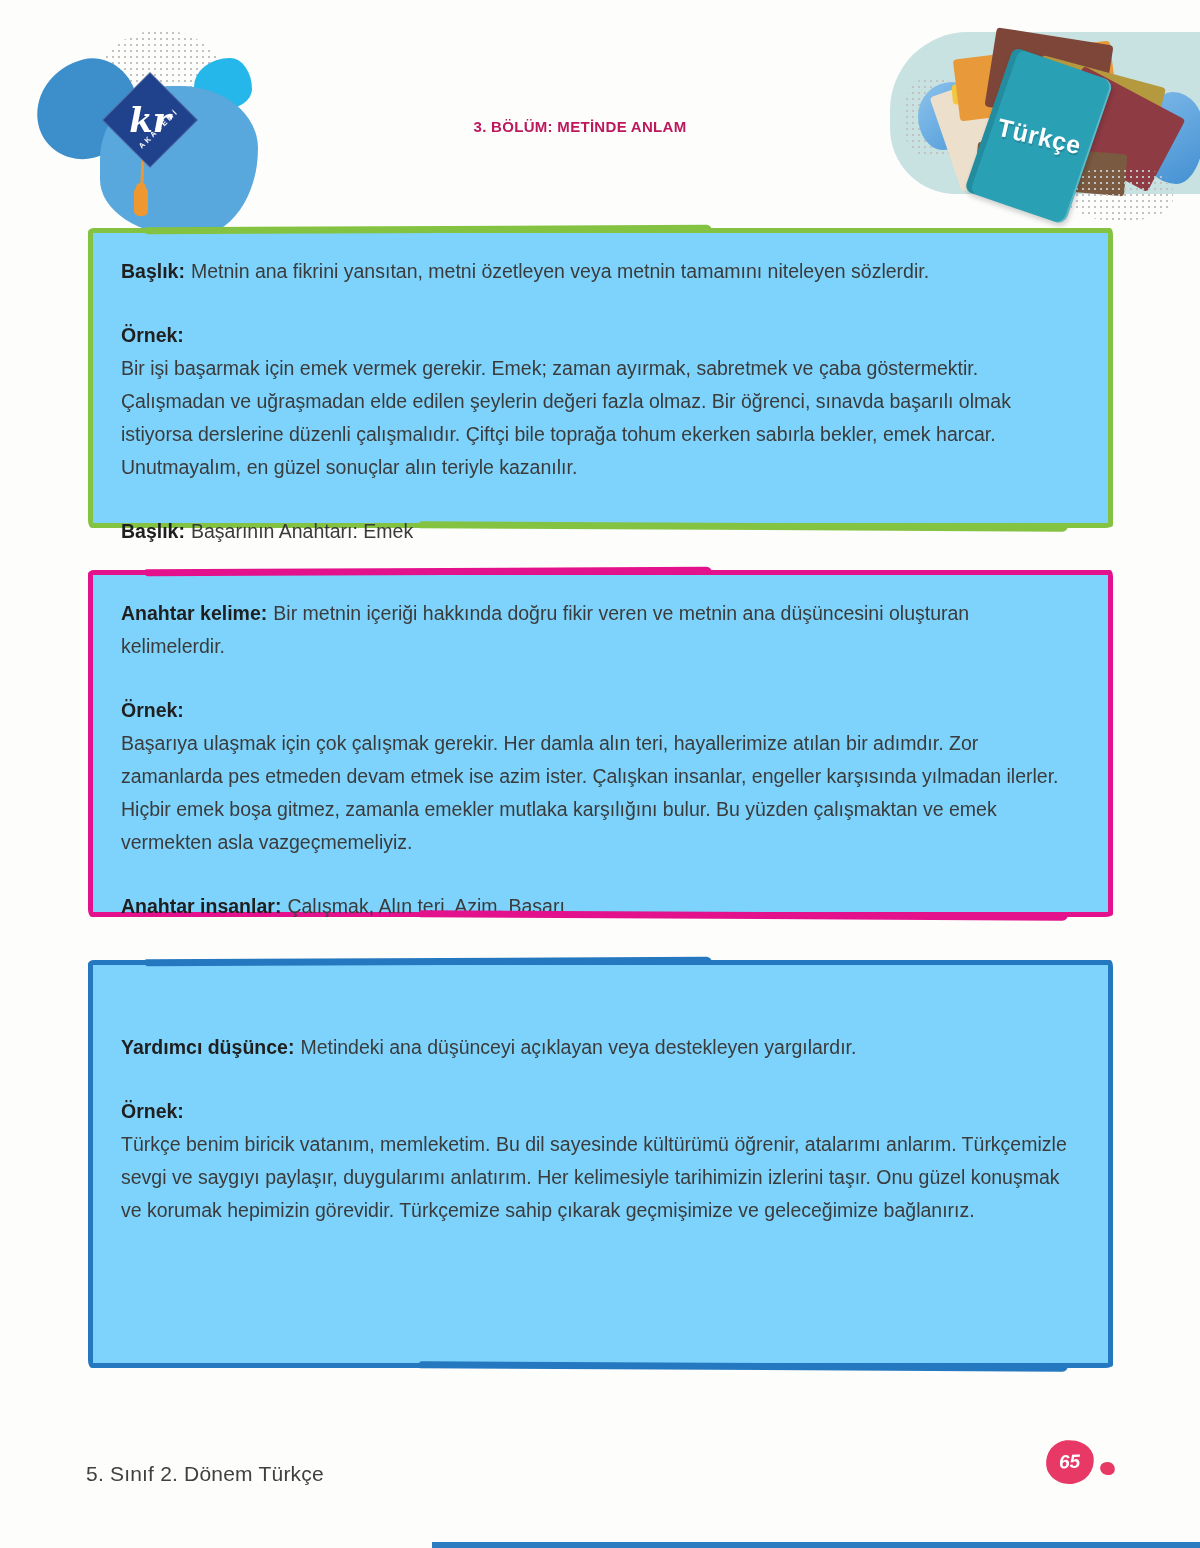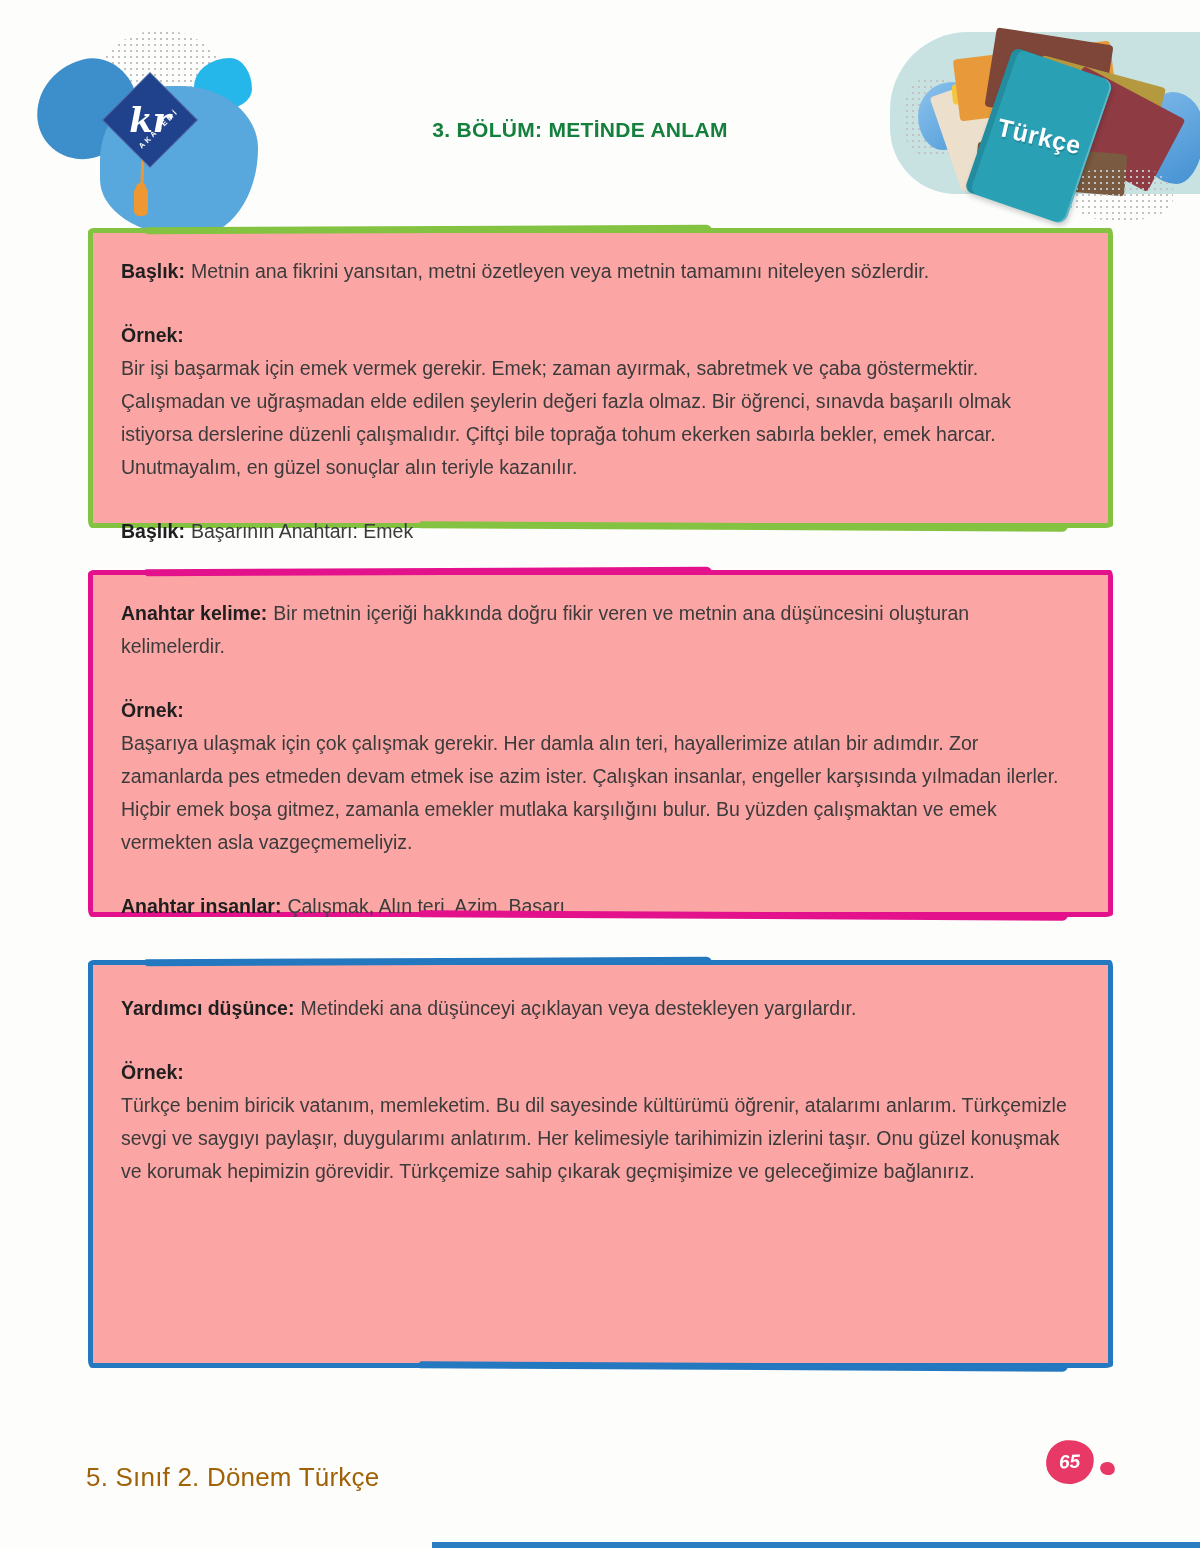--- a/index.html
+++ b/index.html
@@ -59,21 +59,21 @@
     position: absolute; right: -4px; top: 50%;
     transform: translateY(-50%) rotate(-90deg); transform-origin: center;
     color: #fff; font-size: 7.5px; letter-spacing: 2.5px; font-weight: bold;
     white-space: nowrap;
   }
 
   
   .page-title {
     position: absolute; left: 0; top: 118px; width: 1160px;
     text-align: center;
-    font-size: 21px; font-weight: bold; color: #15803d;
+    font-size: 15px; font-weight: bold; color: #be185d;
     letter-spacing: 0.3px;
   }
 
   
   .subject-illustration { position: absolute; right: 0; top: 20px; width: 310px; height: 205px; }
   .subject-bg {
     position: absolute; left: 0; top: 12px; width: 325px; height: 162px;
     background: #c8e2e2;
     border-radius: 78px 0 0 66px;
   }
@@ -108,21 +108,21 @@
   .turkce-book-label {
     color: #fff; font-weight: bold; font-size: 25px;
     transform: rotate(-6deg);
     text-shadow: 1px 2px 0 rgba(0,0,0,0.15);
     letter-spacing: 0.5px;
   }
 
   
   .def-box {
     position: absolute; left: 88px; width: 1025px;
-    background: #fca5a5;
+    background: #7dd3fc;
     border: 5px solid currentColor;
     border-radius: 6px 3px 8px 4px / 4px 7px 3px 8px;
   }
   .def-box::before {
     content: ""; position: absolute; top: -7px; left: 5%;
     width: 56%; height: 7px; background: currentColor;
     border-radius: 4px 8px 2px 6px; transform: rotate(-0.25deg);
   }
   .def-box::after {
     content: ""; position: absolute; bottom: -7px; right: 4%;
@@ -131,31 +131,31 @@
   }
   .box-green { top: 228px; height: 300px; color: #84c341; }
   .box-pink  { top: 570px; height: 347px; color: #e3118c; }
   .box-blue  { top: 960px; height: 408px; color: #2478bf; }
 
   .box-inner {
     position: relative; height: 100%; color: #3b3b3b;
     padding: 22px 30px 0 28px;
     font-size: 19.5px; line-height: 33px;
   }
-  .box-blue .box-inner { padding-top: 27px; }
+  .box-blue .box-inner { padding-top: 66px; }
   .box-inner strong { color: #1f1f1f; margin-right: 6px; }
   .mt { margin-top: 31px; }
   .bullet-list { margin-top: 6px; }
   .bullet-item { padding-left: 66px; margin-top: 4px; }
   .bullet-glyph { margin-right: 10px; color: #2a2a2a; font-size: 17px; }
 
   
   .footer-course-label {
     position: absolute; left: 86px; top: 1462px;
-    color: #a16207; font-size: 26px; letter-spacing: 0.2px;
+    color: #404040; font-size: 21px; letter-spacing: 0.2px;
   }
   .page-number-badge {
     position: absolute; left: 1046px; top: 1440px; width: 48px; height: 44px;
     background: #e73866;
     border-radius: 46% 54% 50% 50% / 52% 46% 54% 48%;
     transform: rotate(-6deg);
     display: flex; align-items: center; justify-content: center;
   }
   .page-number { color: #fff; font-weight: bold; font-size: 19px; font-style: italic; transform: rotate(4deg); }
   .badge-dot {

